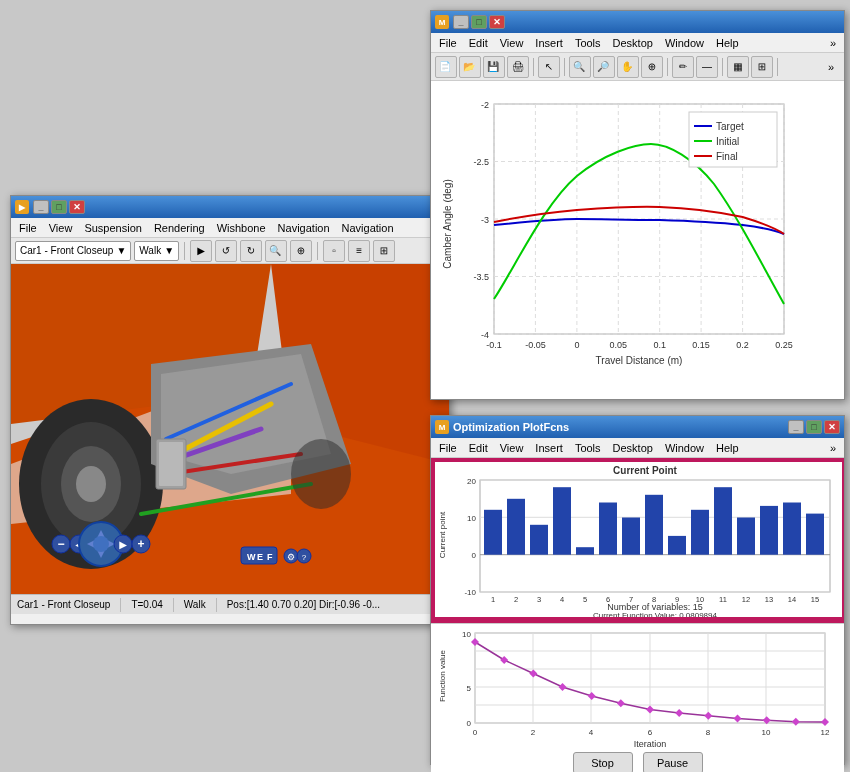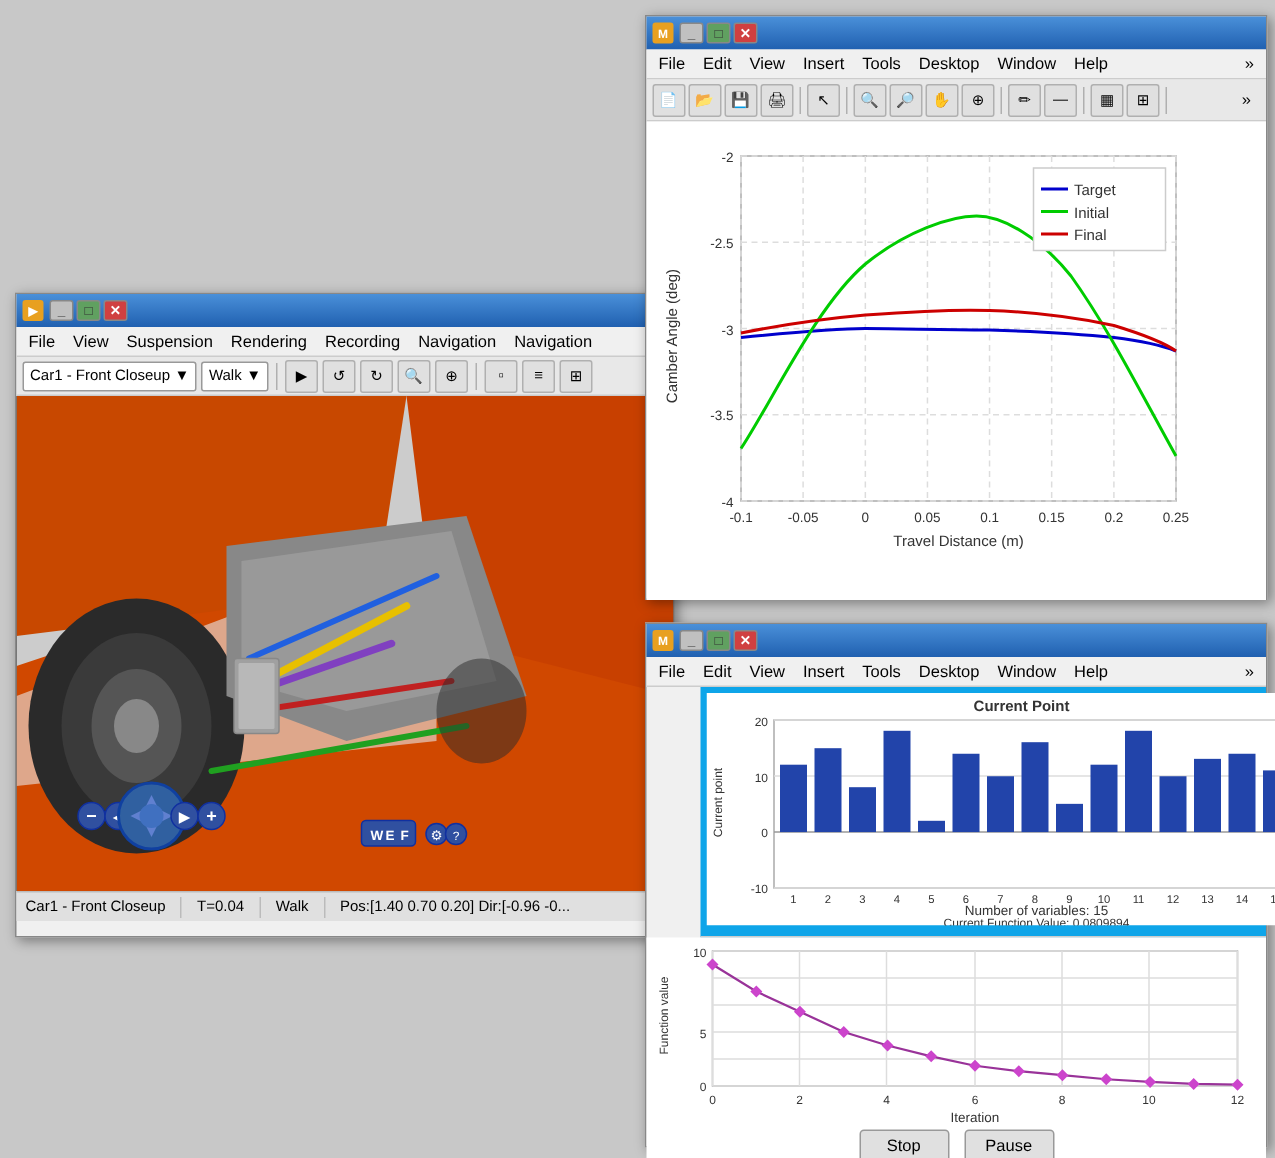--- a/index.html
+++ b/index.html
@@ -208,21 +208,21 @@
       <div class="title-btn maximize">□</div>
       <div class="title-btn close">✕</div>
     </div>
   </div>
 
   <div class="wishbone-menubar">
     <span class="menubar-item">File</span>
     <span class="menubar-item">View</span>
     <span class="menubar-item">Suspension</span>
     <span class="menubar-item">Rendering</span>
-    <span class="menubar-item">Recording</span>
+    <span class="menubar-item">Wishbone</span>
     <span class="menubar-item">Navigation</span>
     <span class="menubar-item">Navigation</span>
   </div>
 
   <div class="wishbone-toolbar">
     <div class="dropdown-btn">
       <span>Car1 - Front Closeup</span>
       <span>▼</span>
     </div>
     <div class="dropdown-btn">
@@ -444,20 +444,21 @@
       </g>
 
       <text transform="rotate(-90)" x="-135" y="12" text-anchor="middle" font-size="10" fill="#333">Camber Angle (deg)</text>
     </svg>
   </div>
 </div>
 
 <div class="window" id="plotfcns-window">
   <div class="title-bar">
     <div class="title-bar-icon">M</div>
+    <span class="title-text">Optimization PlotFcns</span>
     <div class="title-buttons">
       <div class="title-btn">_</div>
       <div class="title-btn maximize">□</div>
       <div class="title-btn close">✕</div>
     </div>
   </div>
 
   <div class="menubar">
     <span class="menubar-item">File</span>
     <span class="menubar-item">Edit</span>
@@ -466,21 +467,21 @@
     <span class="menubar-item">Tools</span>
     <span class="menubar-item">Desktop</span>
     <span class="menubar-item">Window</span>
     <span class="menubar-item">Help</span>
     <span style="flex:1"></span>
     <span class="menubar-item">»</span>
   </div>
 
   <div style="display:flex; flex-direction:column; height:calc(100% - 44px);">
 
-    <div style="flex:1.2; background:#0ea5e9; padding:4px; border-bottom:1px solid #ccc; position:relative;margin-left:36px;">
+    <div style="flex:1.2; background:#be185d; padding:4px; border-bottom:1px solid #ccc; position:relative;">
       <svg width="407" height="155" viewBox="0 0 407 155">
         <rect width="407" height="155" fill="white"></rect>
 
         <text x="210" y="12" text-anchor="middle" font-size="10" fill="#333" font-weight="bold">Current Point</text>
 
         <g transform="translate(45,18)">
           <rect x="0" y="0" width="350" height="112" fill="white" stroke="#aaa" stroke-width="1"></rect>
 
           <line x1="0" y1="0" x2="350" y2="0" stroke="#ddd" stroke-width="1"></line>
           <line x1="0" y1="37.3" x2="350" y2="37.3" stroke="#ddd" stroke-width="1"></line>

